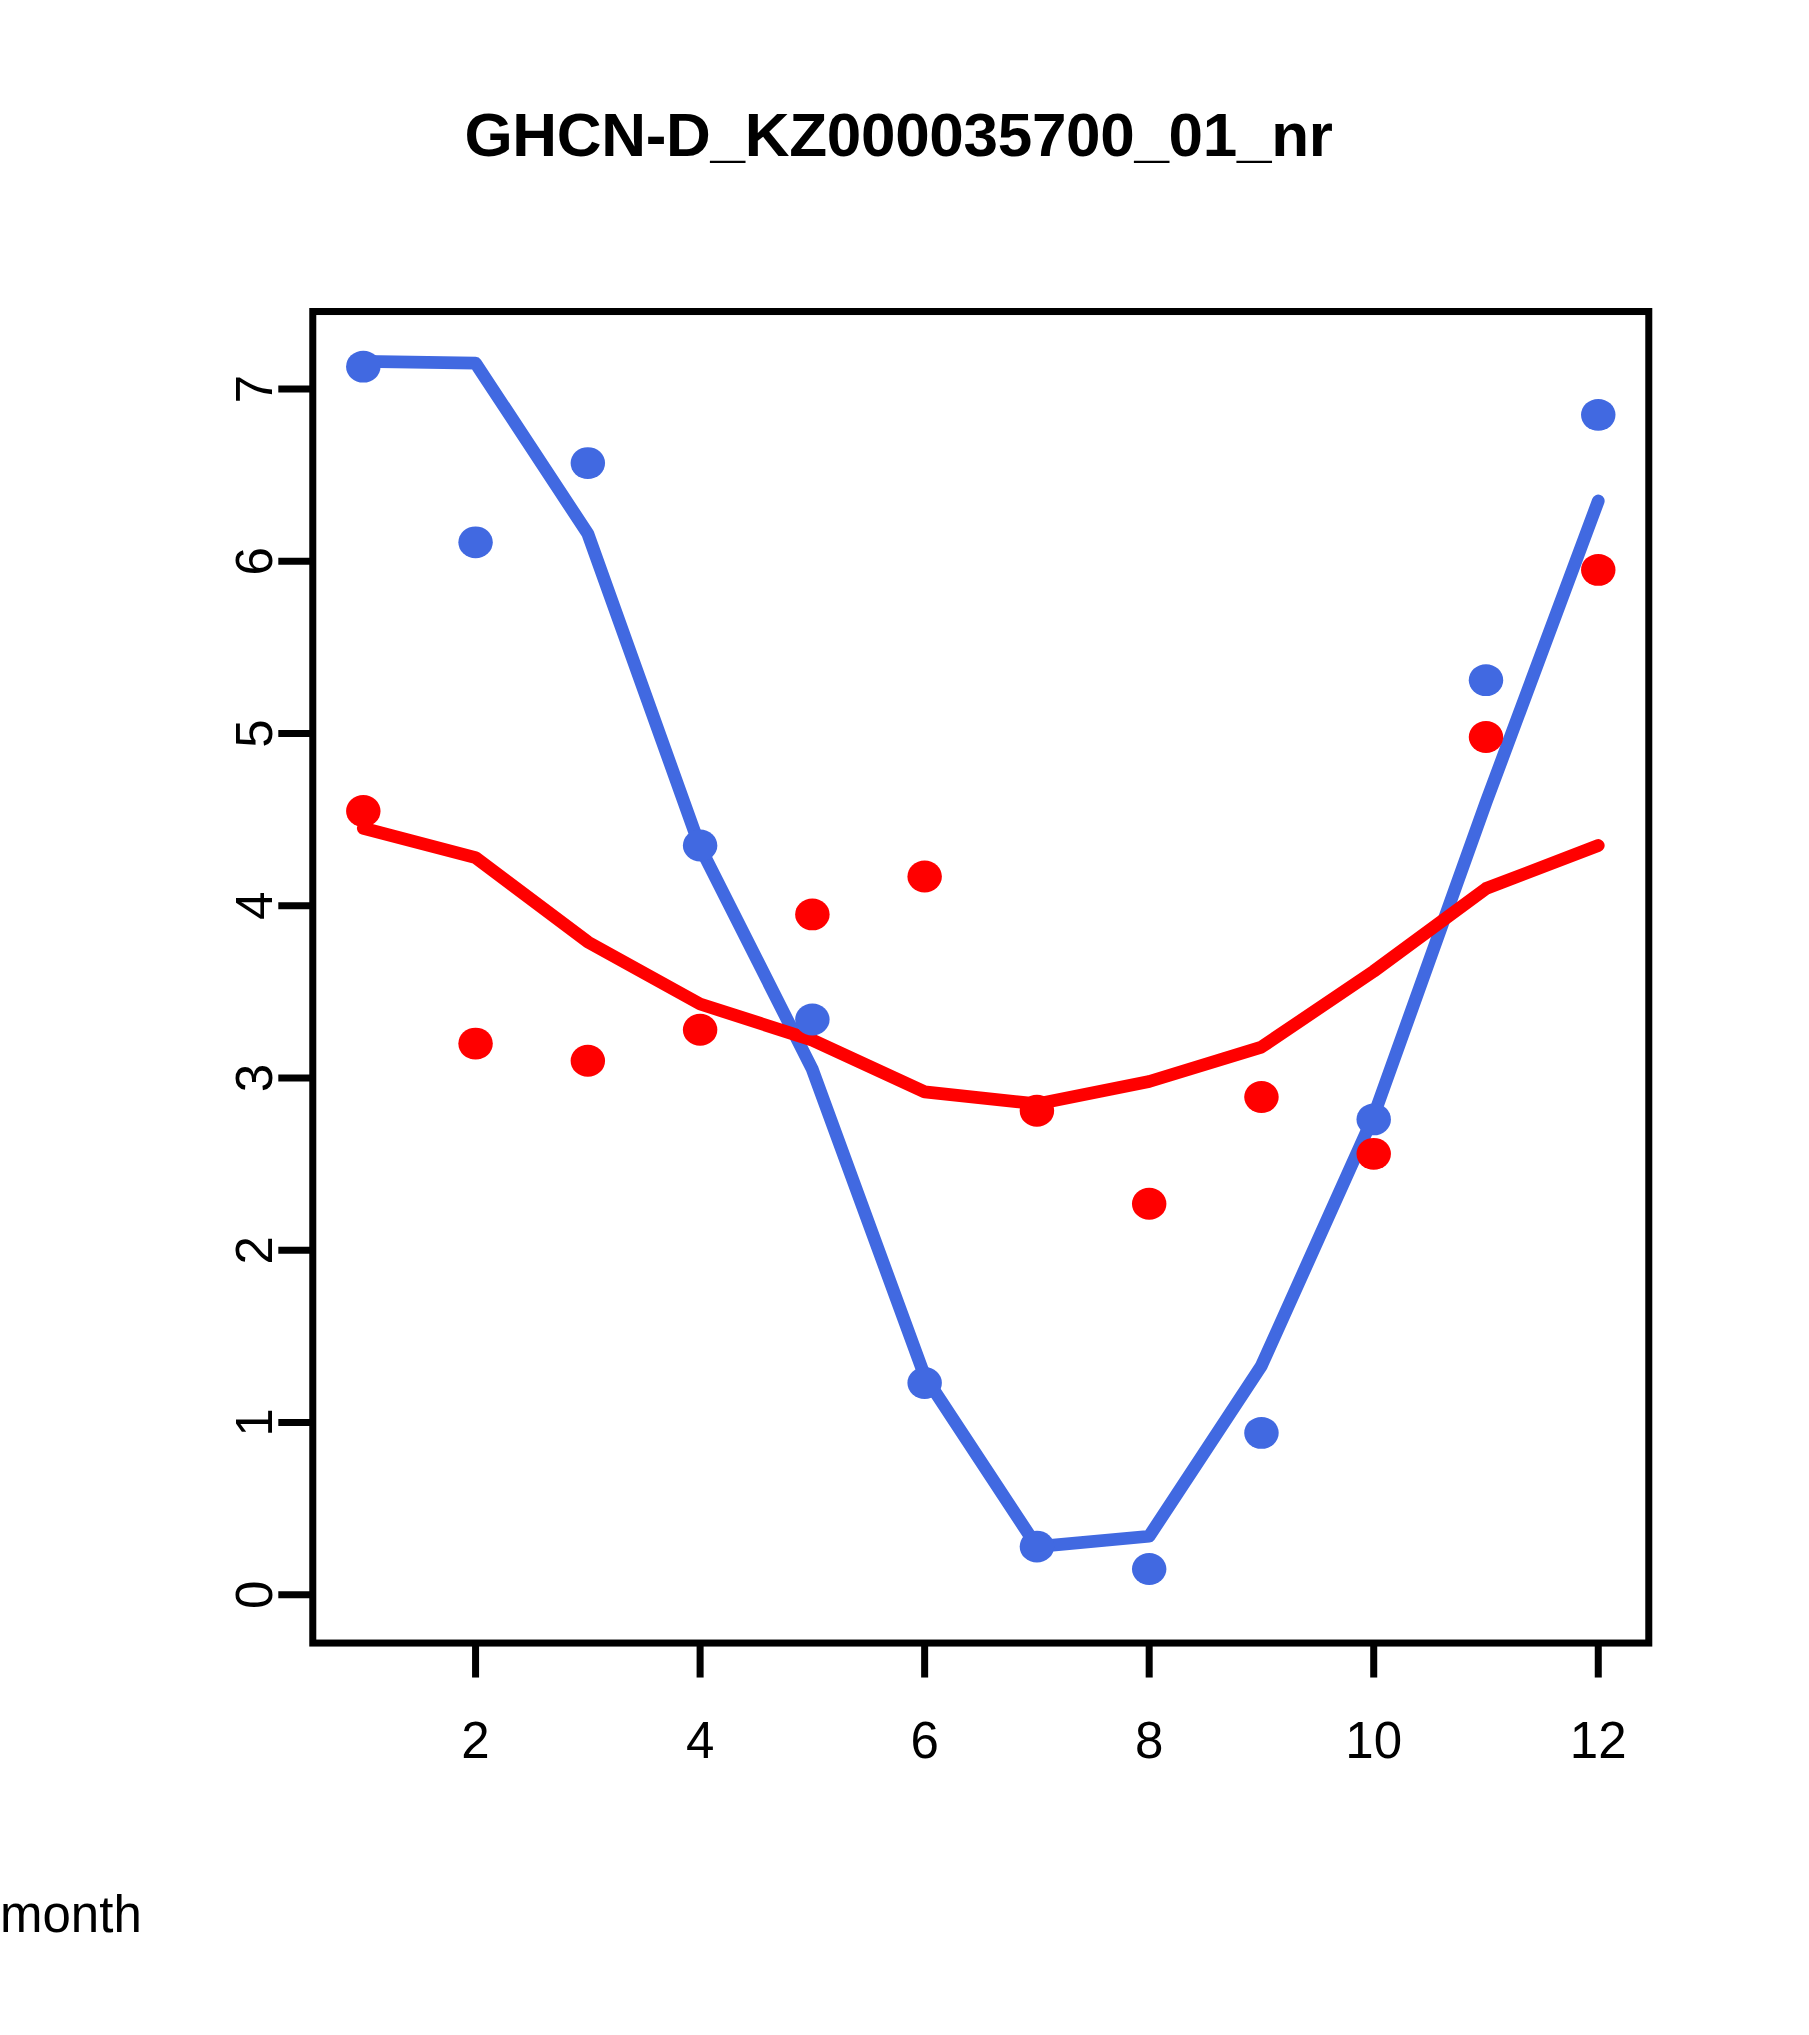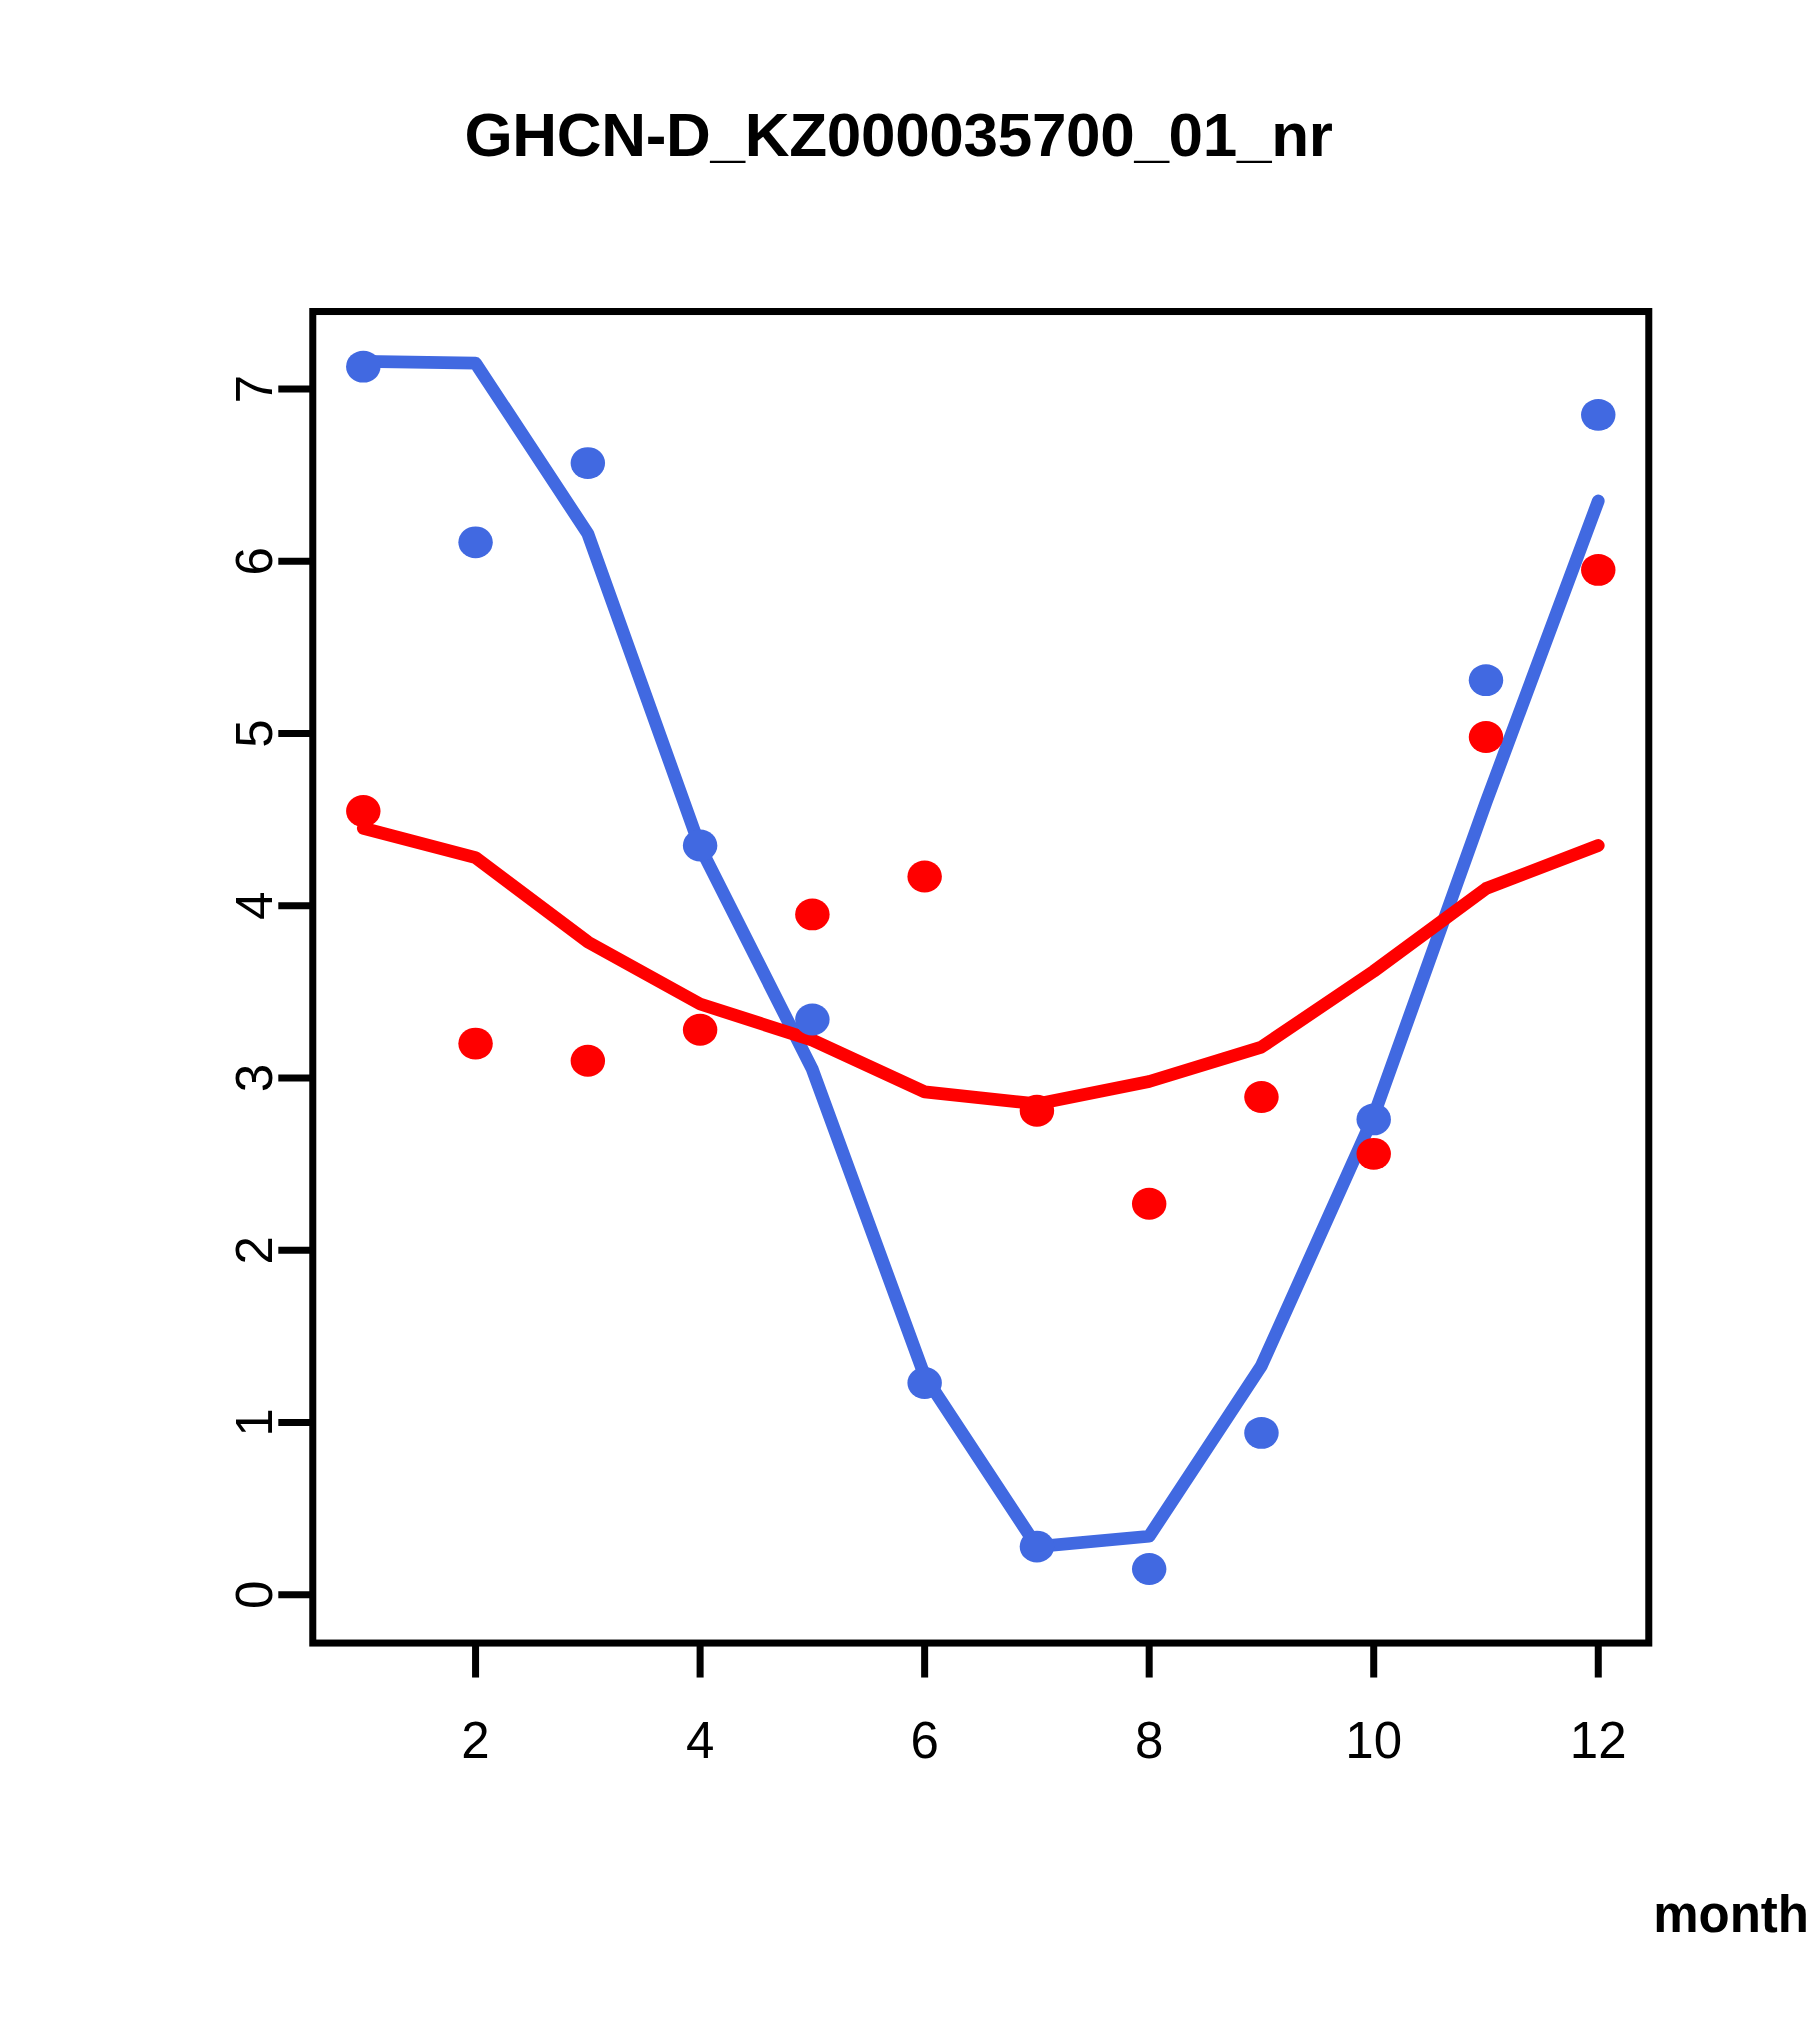--- a/index.html
+++ b/index.html
@@ -18,23 +18,23 @@
     text-align:center;
     font-size:62px;
     font-weight:bold;
     letter-spacing:-0.3px;
     white-space:nowrap;
   }
   #x-axis-label {
     position:absolute;
     left:0; right:0;
     top:1885px;
-    text-align:right;
+    text-align:left;
     font-size:51px;
-    font-weight:bold;
+    font-weight:normal;
   }
   svg#plot-svg { position:absolute; left:0; top:0; width:1809px; height:2035px; display:block; }
   .tick-label-y {
     font-family:"Liberation Sans", sans-serif;
     font-size:80px;
     fill:#000000;
   }
   .tick-label-x {
     font-family:"Liberation Sans", sans-serif;
     font-size:80px;

